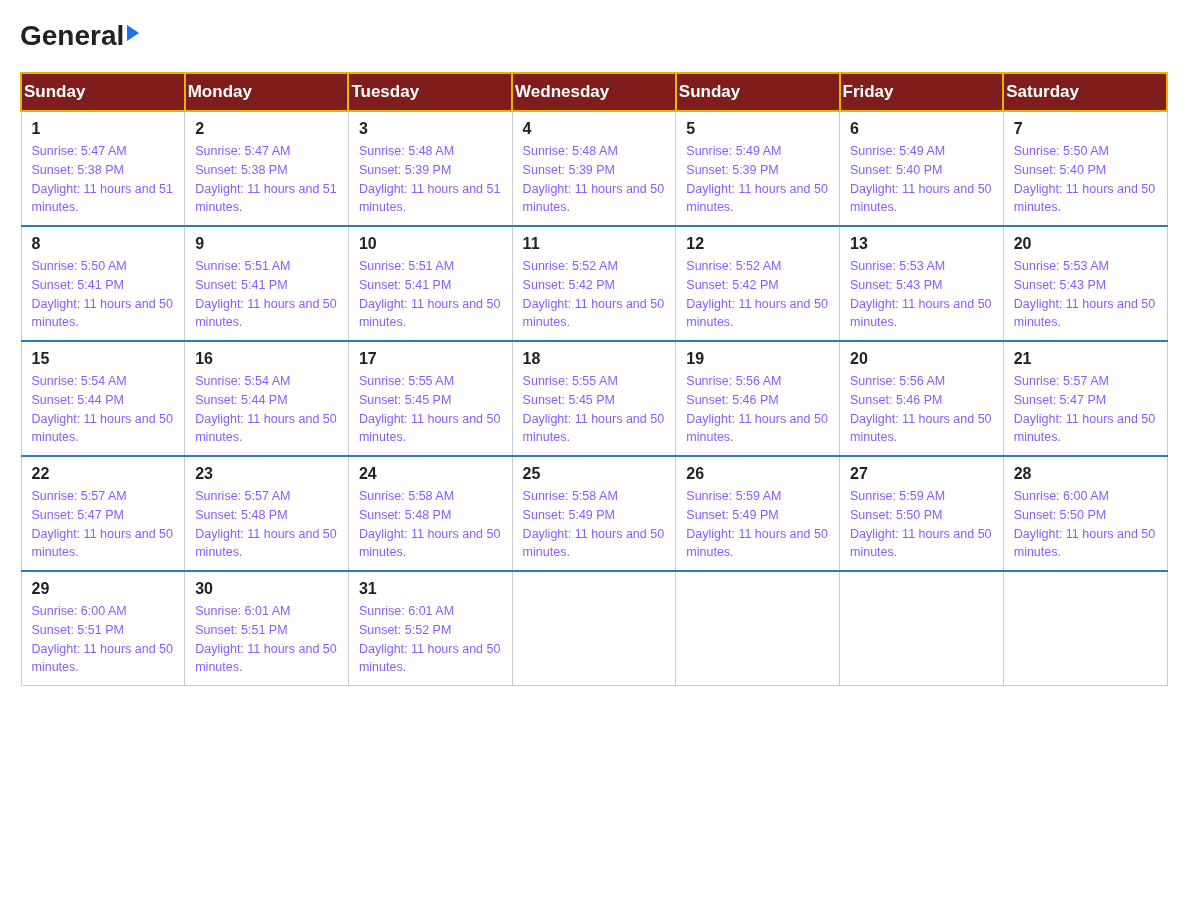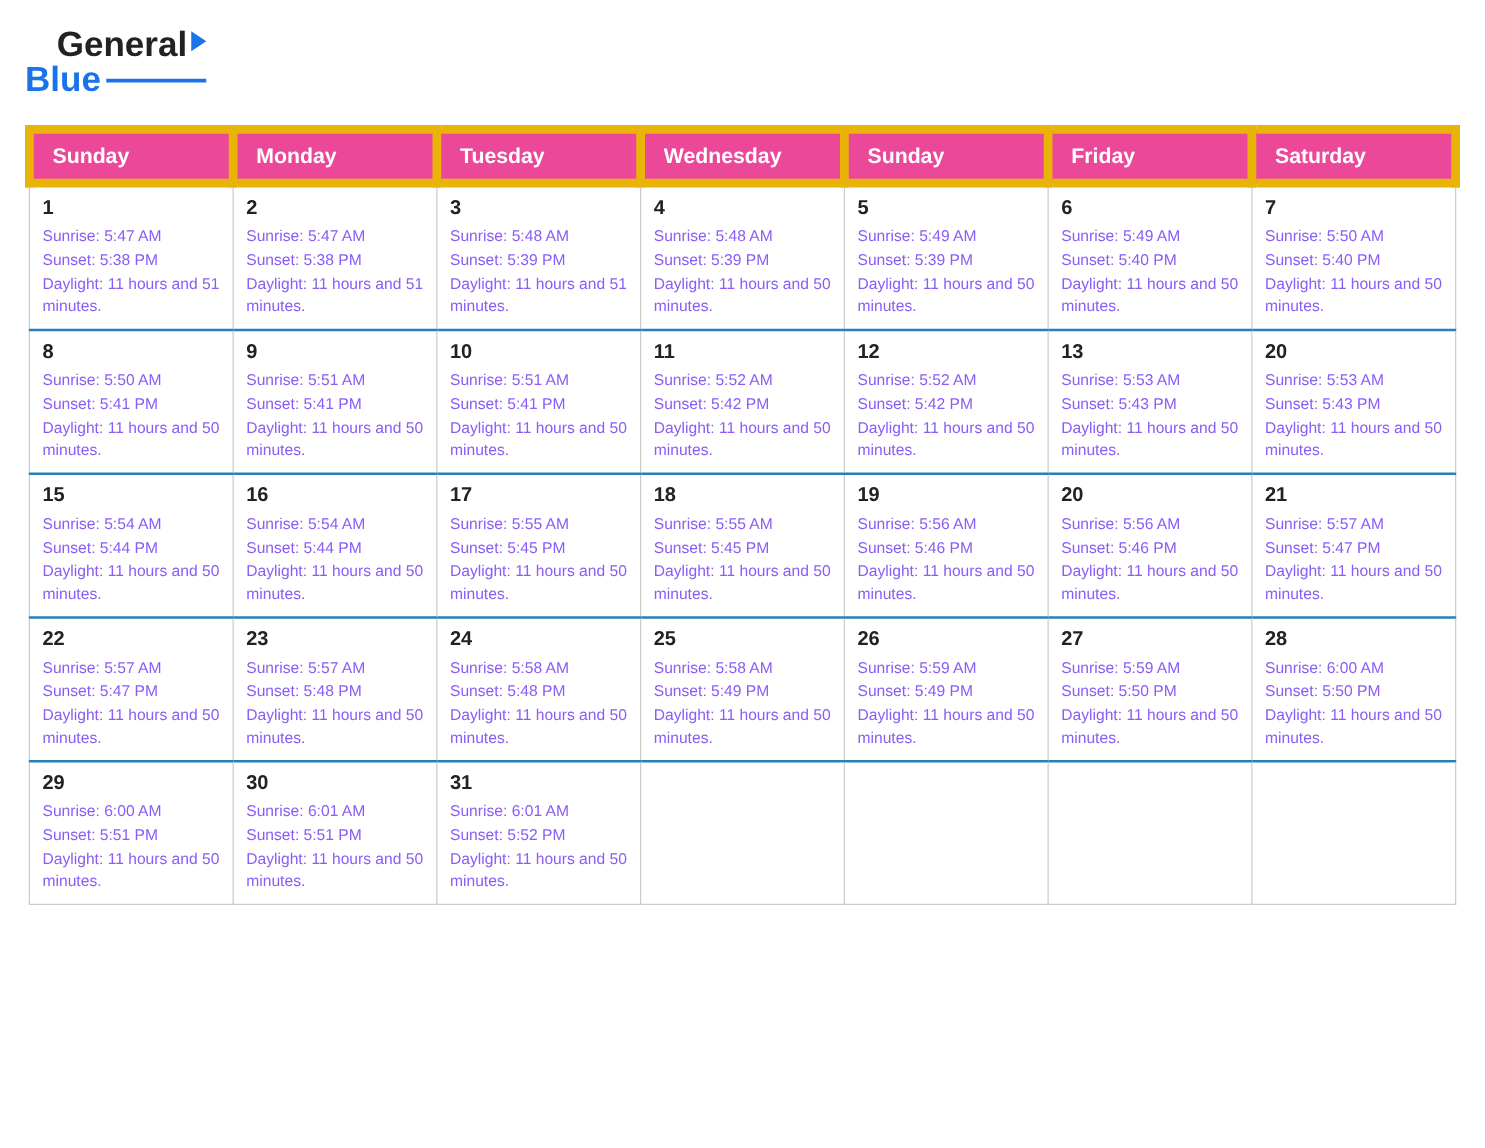--- a/index.html
+++ b/index.html
@@ -34,27 +34,27 @@
       font-size: 22px;
       color: #555;
       margin-top: 4px;
     }
     .calendar {
       width: 100%;
       border-collapse: collapse;
       border: 1px solid #aaa;
     }
     .calendar th {
-      background-color: #ec4899;
+      background-color: #7f1d1d;
       color: #fff;
       font-size: 17px;
       font-weight: 600;
-      padding: 8px 15px;
+      padding: 8px 2px;
       text-align: left;
-      border: 7px solid #eab308;
+      border: 2px solid #eab308;
     }
     .calendar td {
       vertical-align: top;
       padding: 8px 10px;
       border: 1px solid #ccc;
       width: calc(100% / 7);
       min-height: 110px;
     }
     .day-num {
       font-size: 16px;
@@ -76,24 +76,20 @@
     }
   </style>
 </head>
 <body>
 
 <div class="header">
   <div class="logo">
     <div style="display:flex; align-items:center;">
       <span style="font-size:28px; font-weight:bold; color:#222;">General</span>
       <span style="display:inline-block; width:0; height:0; border-left: 12px solid #1a73e8; border-top: 8px solid transparent; border-bottom: 8px solid transparent; margin-left:3px; margin-bottom:6px;"></span>
-    </div>
-    <div style="display:flex; align-items:center; margin-top:-4px;">
-      <span style="font-size:28px; font-weight:bold; color:#1a73e8; margin-right:4px;">Blue</span>
-      <div style="flex:1; height:3px; background:#1a73e8; min-width:80px;"></div>
     </div>
   </div>
   <div class="title-block">
     <div class="main-title"></div>
     <div class="subtitle"></div>
   </div>
 </div>
 
 <table class="calendar">
   <thead>

